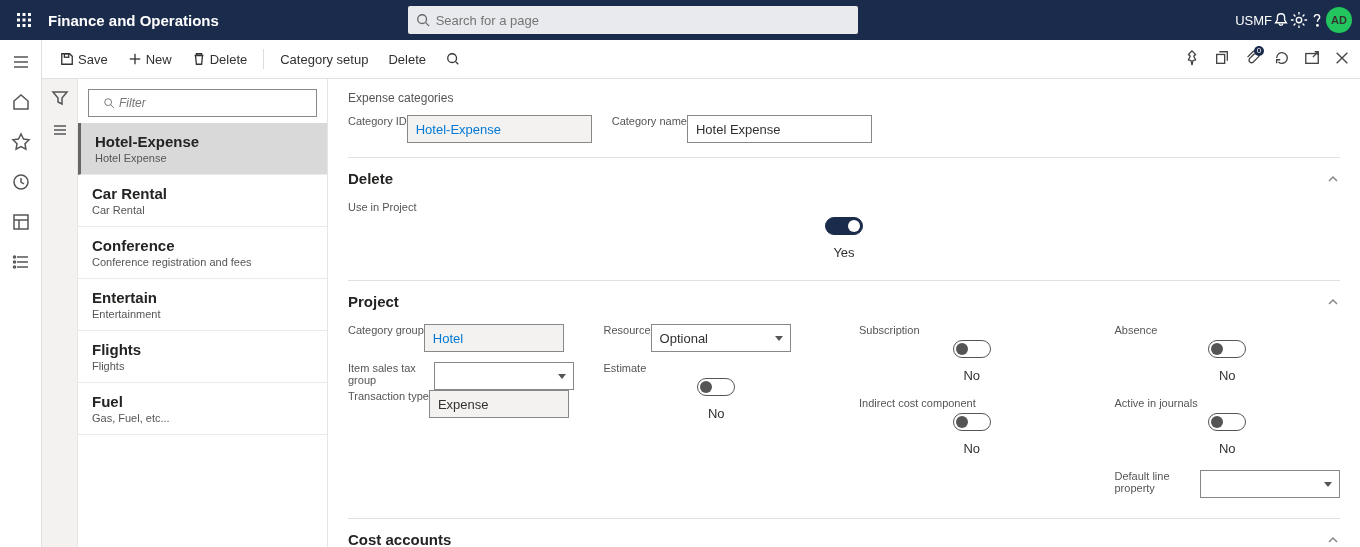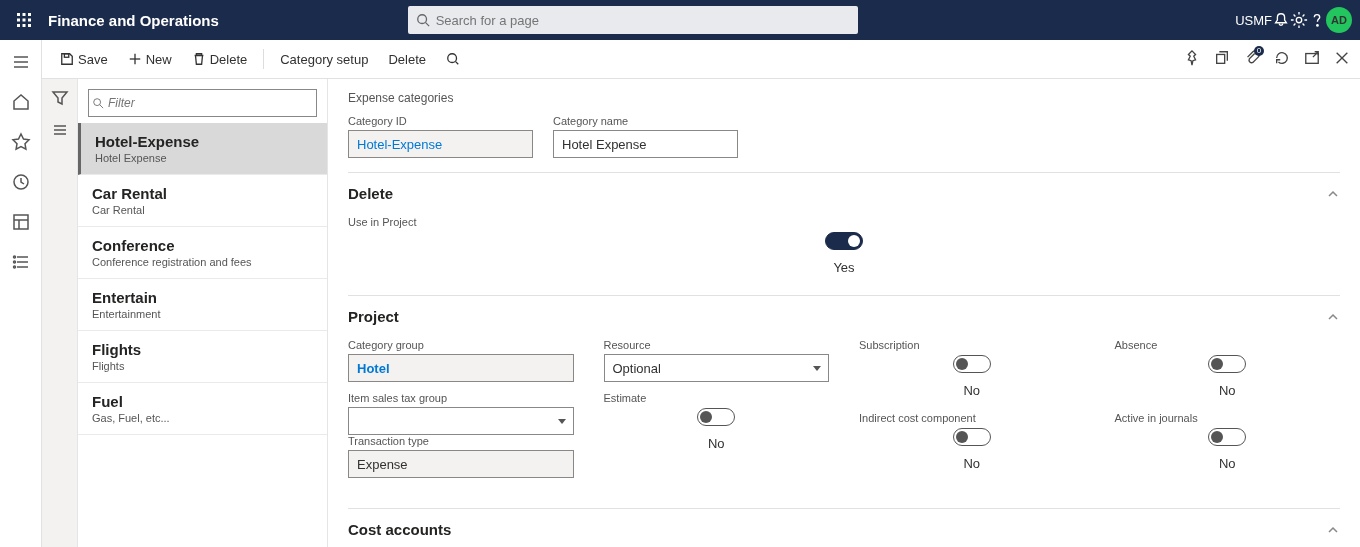--- a/index.html
+++ b/index.html
@@ -31,37 +31,37 @@
   .toolbar-right{margin-left:auto;display:flex;align-items:center;gap:14px;}
   .toolbar-right .tb-icon{cursor:pointer;position:relative;}
   .toolbar-right svg{width:16px;height:16px;stroke:#444;fill:none;stroke-width:1.5;}
   .badge{position:absolute;top:-4px;right:-4px;background:#1b2b4b;color:#fff;font-size:8px;width:10px;height:10px;border-radius:50%;display:flex;align-items:center;justify-content:center;}
   
   .workspace{flex:1;display:flex;overflow:hidden;}
   .view-strip{width:36px;background:#f3f2f1;display:flex;flex-direction:column;align-items:center;padding-top:10px;gap:14px;border-right:1px solid #e5e5e5;}
   .view-strip .vicon{width:18px;height:18px;cursor:pointer;}
   .view-strip svg{stroke:#555;fill:none;stroke-width:1.5;}
   .listpane{width:250px;display:flex;flex-direction:column;border-right:1px solid #e5e5e5;}
-  .filterbox{margin:10px 10px 6px 10px;height:28px;border:1px solid #8a8886;display:flex;align-items:center;padding:0 3px;}
+  .filterbox{margin:10px 10px 6px 10px;height:28px;border:1px solid #8a8886;display:flex;align-items:center;padding:0 14px;}
   .filterbox svg{width:12px;height:12px;stroke:#666;fill:none;margin-right:4px;}
   .filterbox input{border:none;outline:none;font-size:12px;font-style:italic;flex:1;color:#666;background:transparent;}
   .cards{flex:1;overflow-y:auto;}
   .cards::-webkit-scrollbar{width:10px;}
   .cards::-webkit-scrollbar-thumb{background:#c8c8c8;}
   .card{padding:10px 14px;border-bottom:1px solid #eaeaea;cursor:pointer;}
   .card.selected{background:#d9d9d9;border-left:3px solid #666;}
   .card .t1{font-size:15px;font-weight:600;color:#252423;}
   .card .t2{font-size:11px;color:#555;margin-top:2px;}
   
   .form{flex:1;overflow-y:auto;padding:12px 20px 0 20px;position:relative;}
   .form::-webkit-scrollbar{width:10px;}
   .form::-webkit-scrollbar-thumb{background:#c8c8c8;}
   .form-title{font-size:12px;color:#555;margin-bottom:10px;}
   .row{display:flex;gap:20px;margin-bottom:14px;}
-  .field{display:flex;flex-direction:column;}
+  .field{display:flex;flex-direction:row;}
   .field label{font-size:11px;color:#555;margin-bottom:3px;}
   .field .inputlike{height:28px;border:1px solid #8a8886;padding:0 8px;font-size:13px;display:flex;align-items:center;background:#fff;min-width:185px;}
   .field .inputlike.readonly{background:#f3f2f1;}
   .field .inputlike.link{color:#0078d4;}
   .selwrap{position:relative;}
   .selwrap::after{content:"";position:absolute;right:8px;top:12px;border-left:4px solid transparent;border-right:4px solid transparent;border-top:5px solid #555;pointer-events:none;}
   
   .section{border-top:1px solid #e1e1e1;margin-top:4px;}
   .section-head{display:flex;align-items:center;padding:12px 0;cursor:pointer;}
   .section-head h3{font-size:15px;font-weight:600;color:#252423;}
@@ -325,21 +325,21 @@
             <span class="chev"><svg viewBox="0 0 14 14">
                   <path d="M3 9l4-4 4 4"></path>
                 </svg></span>
           </div>
           <div class="section-body">
             <div class="grid4">
 
               <div>
                 <div class="field" style="margin-bottom:10px;">
                   <label>Category group</label>
-                  <div class="inputlike readonly link" style="min-width:140px;font-weight:bold;">Hotel</div>
+                  <div class="inputlike readonly link" style="min-width:140px;">Hotel</div>
                 </div>
                 <div class="field">
                   <label>Item sales tax group</label>
                   <div class="selwrap">
                       <div class="inputlike" style="min-width:140px;"></div>
                     </div>
                 </div>
                 <div class="field" style="margin-bottom:10px;">
                   <label>Transaction type</label>
                   <div class="inputlike readonly" style="min-width:140px;">Expense</div>
@@ -397,20 +397,26 @@
                 </div>
                 <div class="toggle-field" style="margin-bottom:14px;">
                   <label>Active in journals</label>
                   <div class="toggle-row">
                     <div class="toggle off">
                         <div class="knob"></div>
                       </div>
                     <span class="toggle-text">No</span>
                   </div>
                 </div>
+                <div class="field">
+                  <label>Default line property</label>
+                  <div class="selwrap">
+                      <div class="inputlike" style="min-width:140px;"></div>
+                    </div>
+                </div>
               </div>
             </div>
           </div>
         </div>
 
         <div class="section">
           <div class="section-head">
             <h3>Cost accounts</h3>
             <span class="chev"><svg viewBox="0 0 14 14">
                   <path d="M3 9l4-4 4 4"></path>

